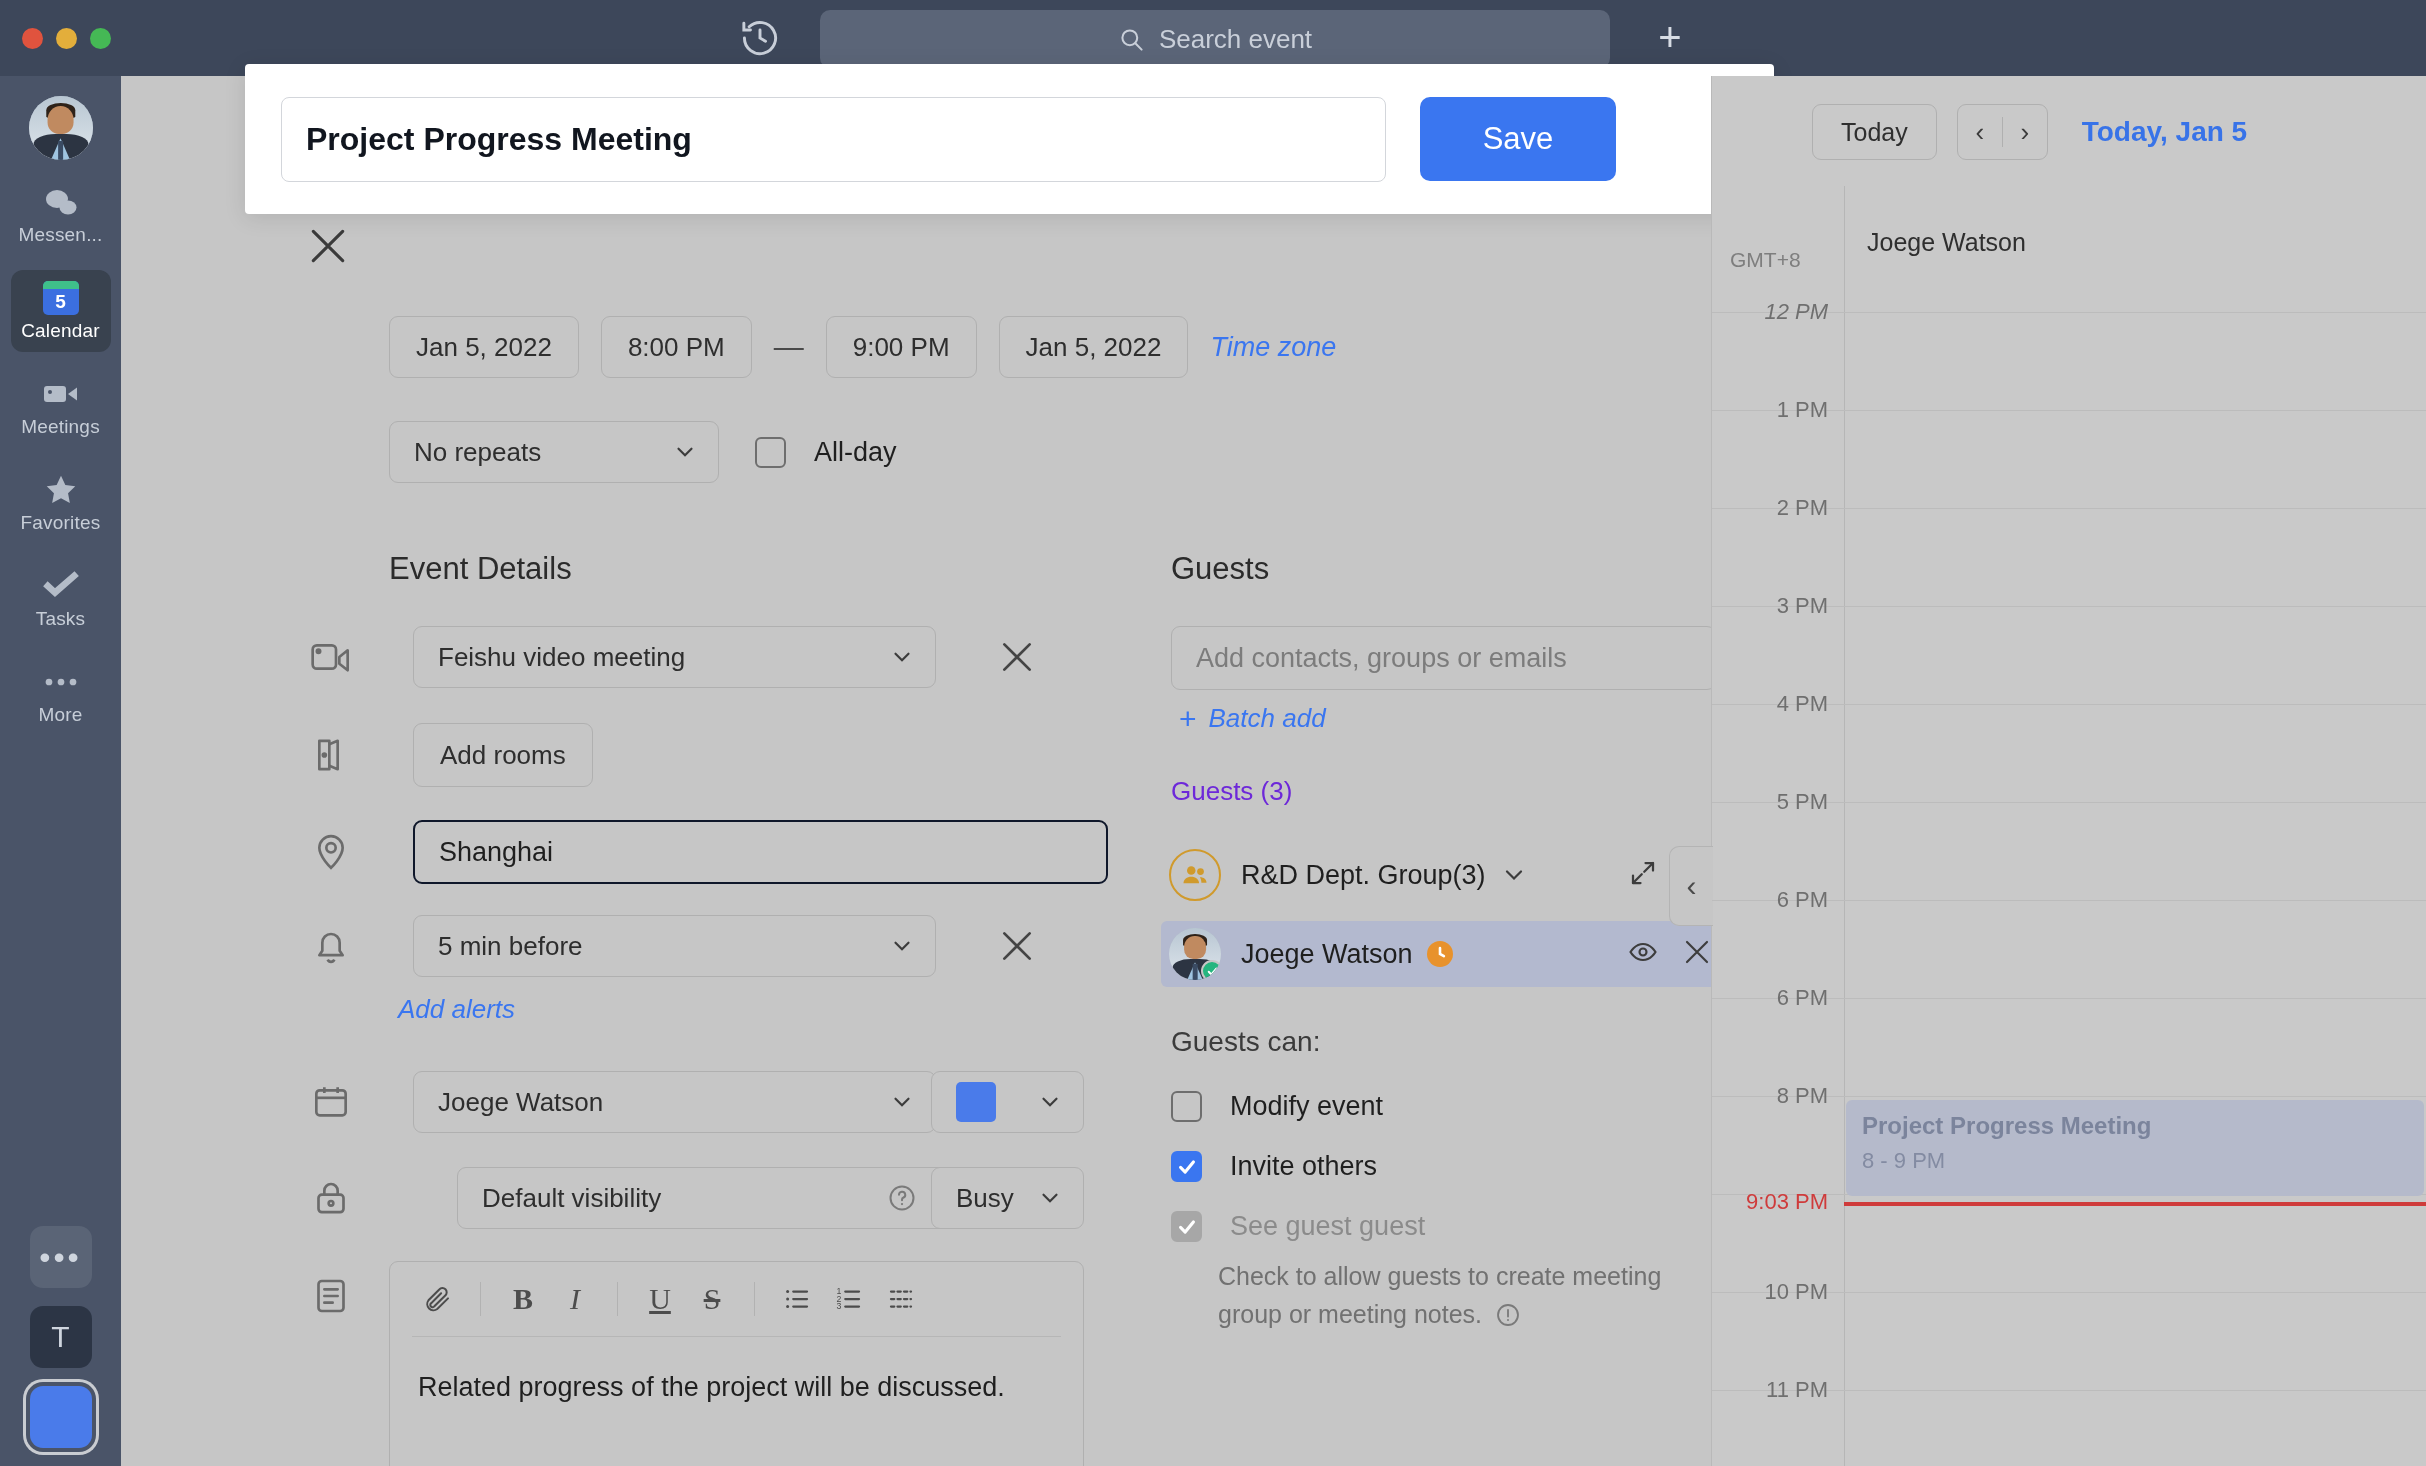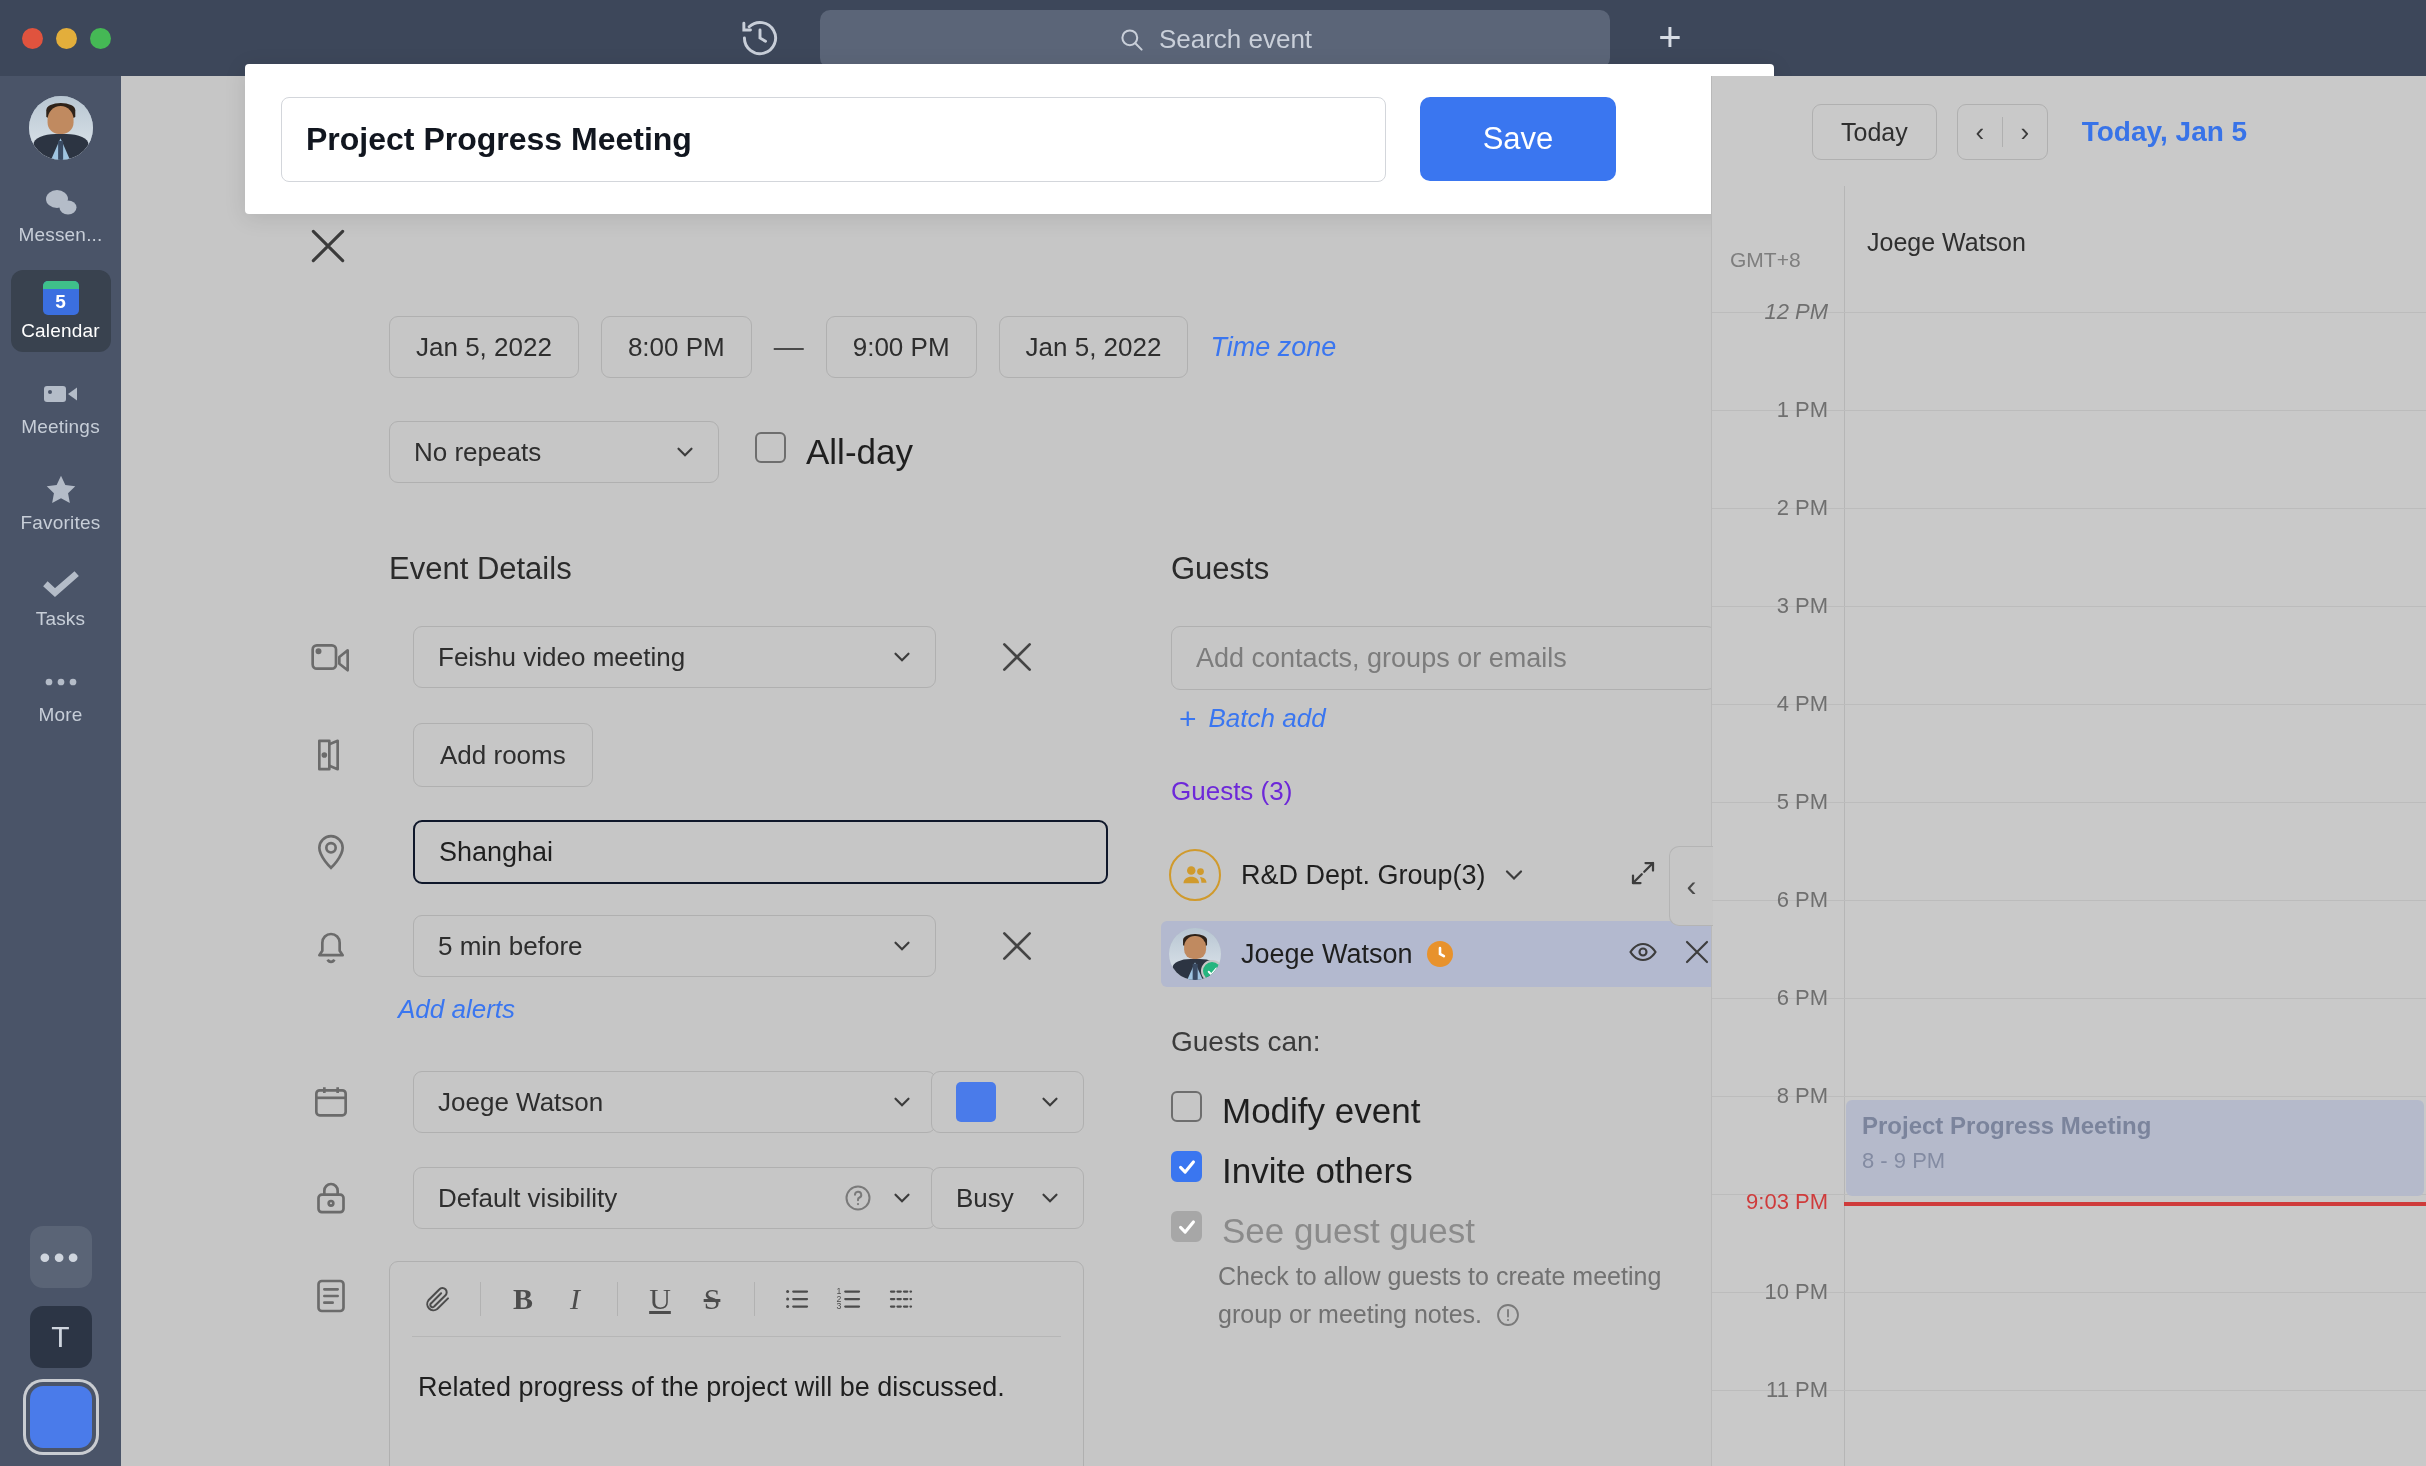--- a/index.html
+++ b/index.html
@@ -181,21 +181,21 @@
   }
   .chev { margin-left: 18px; color: #3c3c3c; display:flex; }
   .chk {
     width: 31px; height: 31px; border: 2px solid #6e6e6e; border-radius: 6px;
     background: transparent; display: inline-flex; align-items: center; justify-content: center;
     cursor: pointer; flex: none;
   }
   .chk.on { background: #3a76f0; border-color: #3a76f0; }
   .chk.dim { background: #a7a7a7; border-color: #a7a7a7; }
   .chk svg { width: 22px; height: 22px; color: #fff; }
-  .chk-row { display: flex; align-items: flex-start; gap: 20px; font-size: 35px; color: #1f1f1f; }
+  .chk-row { display: flex; align-items: center; gap: 28px; font-size: 27px; color: #1f1f1f; }
 
   .sec-title { position: absolute; font-size: 31px; color: #2b2b2b; }
 
   .field-row { position: absolute; display: flex; align-items: center; }
   .row-icon { width: 40px; height: 40px; color: #6b6b6b; display:flex; align-items:center; justify-content:center; }
   .txtfield {
     border: 2px solid #0f172a; border-radius: 9px; background: #c6c6c6;
     height: 64px; padding: 0 24px; display: flex; align-items: center;
     font-size: 27px; color: #1f1f1f;
   }
@@ -490,21 +490,21 @@
       </div>
 
       <div class="field-row" style="left:190px; top:1091px; gap:62px;">
         <span class="row-icon">
           <svg viewBox="0 0 24 24" fill="none" stroke="currentColor" stroke-width="1.6">
             <rect x="4.5" y="10" width="15" height="10.5" rx="2"></rect>
               <path d="M8 10V7.6a4 4 0 0 1 8 0V10"></path>
               <circle cx="12" cy="15.2" r="1.4"></circle>
           </svg>
         </span>
-        <div class="select" style="width:523px;">
+        <div class="select" style="width:523px;margin-left:44px;">
           <span>Default visibility</span>
           <span style="display:flex;align-items:center;gap:16px;">
             <span class="help-icon">
               <svg viewBox="0 0 24 24" fill="none" stroke="currentColor" stroke-width="1.6">
                   <circle cx="12" cy="12" r="9.2"></circle>
                   <path d="M9.6 9.4a2.5 2.5 0 1 1 3.3 2.4c-.6.3-.9.8-.9 1.5v.4" stroke-linecap="round"></path>
                   <circle cx="12" cy="16.8" r=".9" fill="currentColor" stroke="none"></circle>
                 </svg>
             </span>
             <span class="chev" style="margin-left:0">

